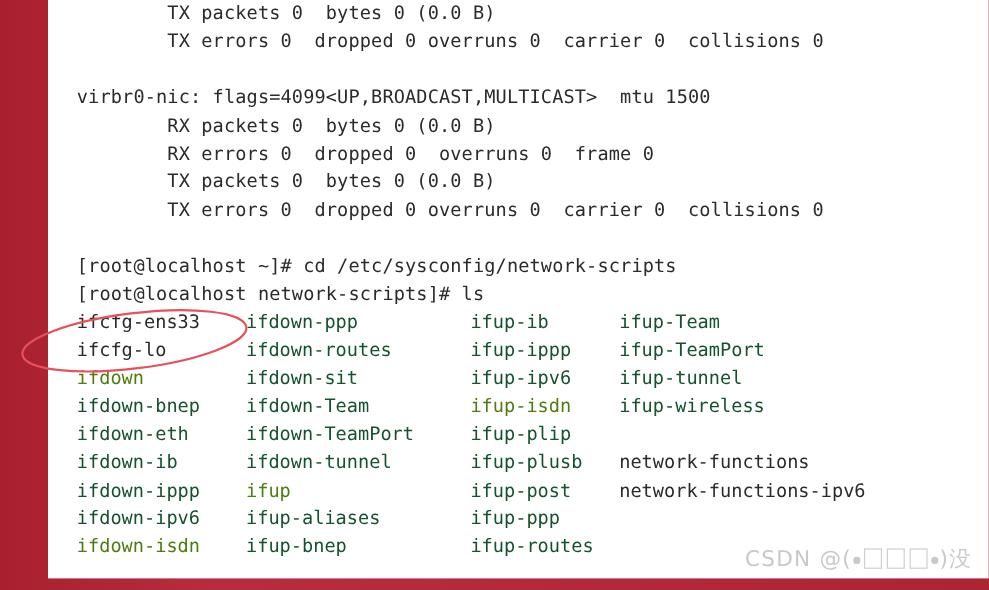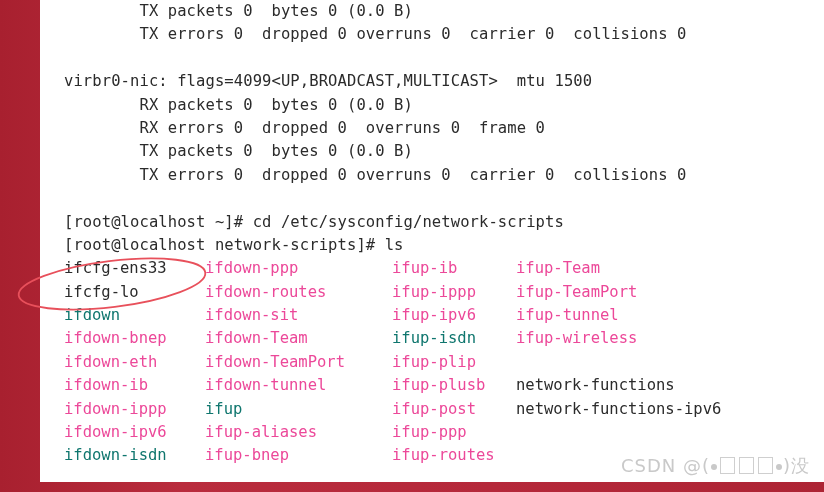--- a/index.html
+++ b/index.html
@@ -64,22 +64,22 @@
     position: absolute;
     top: 0;
     white-space: pre;
   }
   .c0 { left: 0px; }
   .c1 { left: 141px; }
   .c2 { left: 328px; }
   .c3 { left: 452px; }
 
   .fn-white { color: #2b2b2b; }
-  .fn-green { color: #ec4899; }
-  .fn-cyan  { color: #0f766e; }
+  .fn-green { color: #14532d; }
+  .fn-cyan  { color: #4d7c0f; }
 
   
   #annotation {
     position: absolute;
     left: 0px;
     top: 252px;
     width: 230px;
     height: 64px;
     pointer-events: none;
   }

